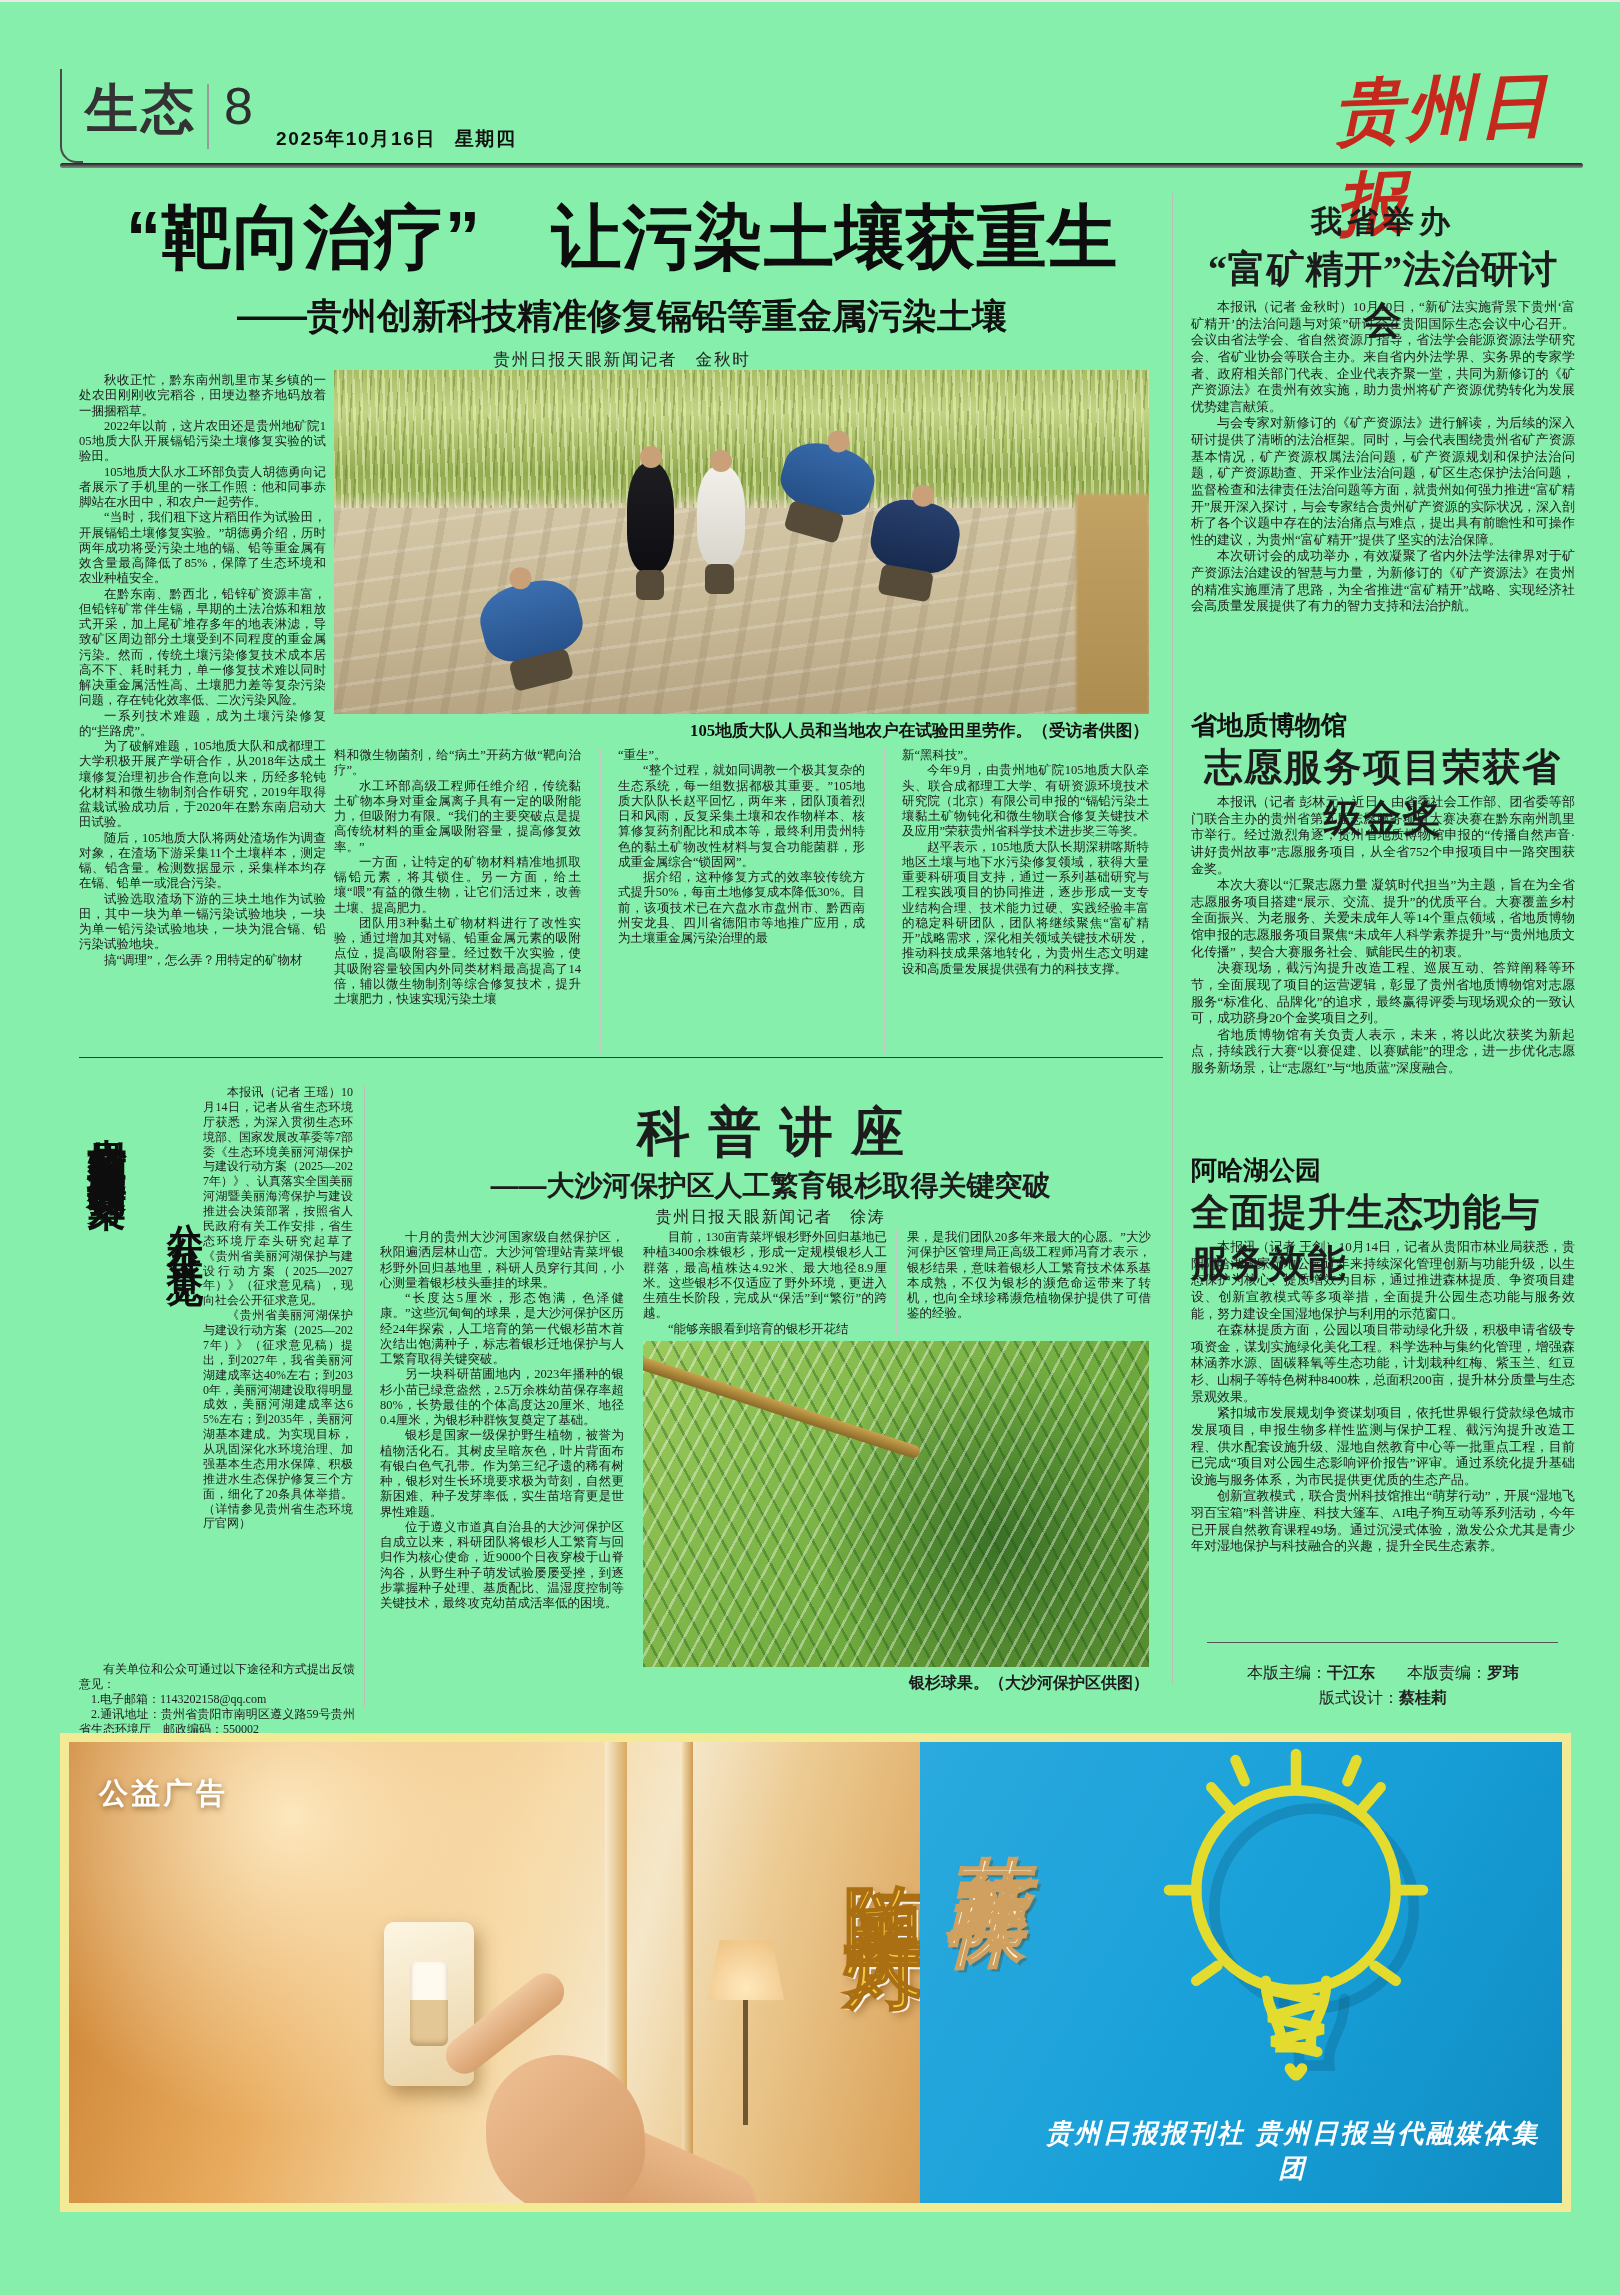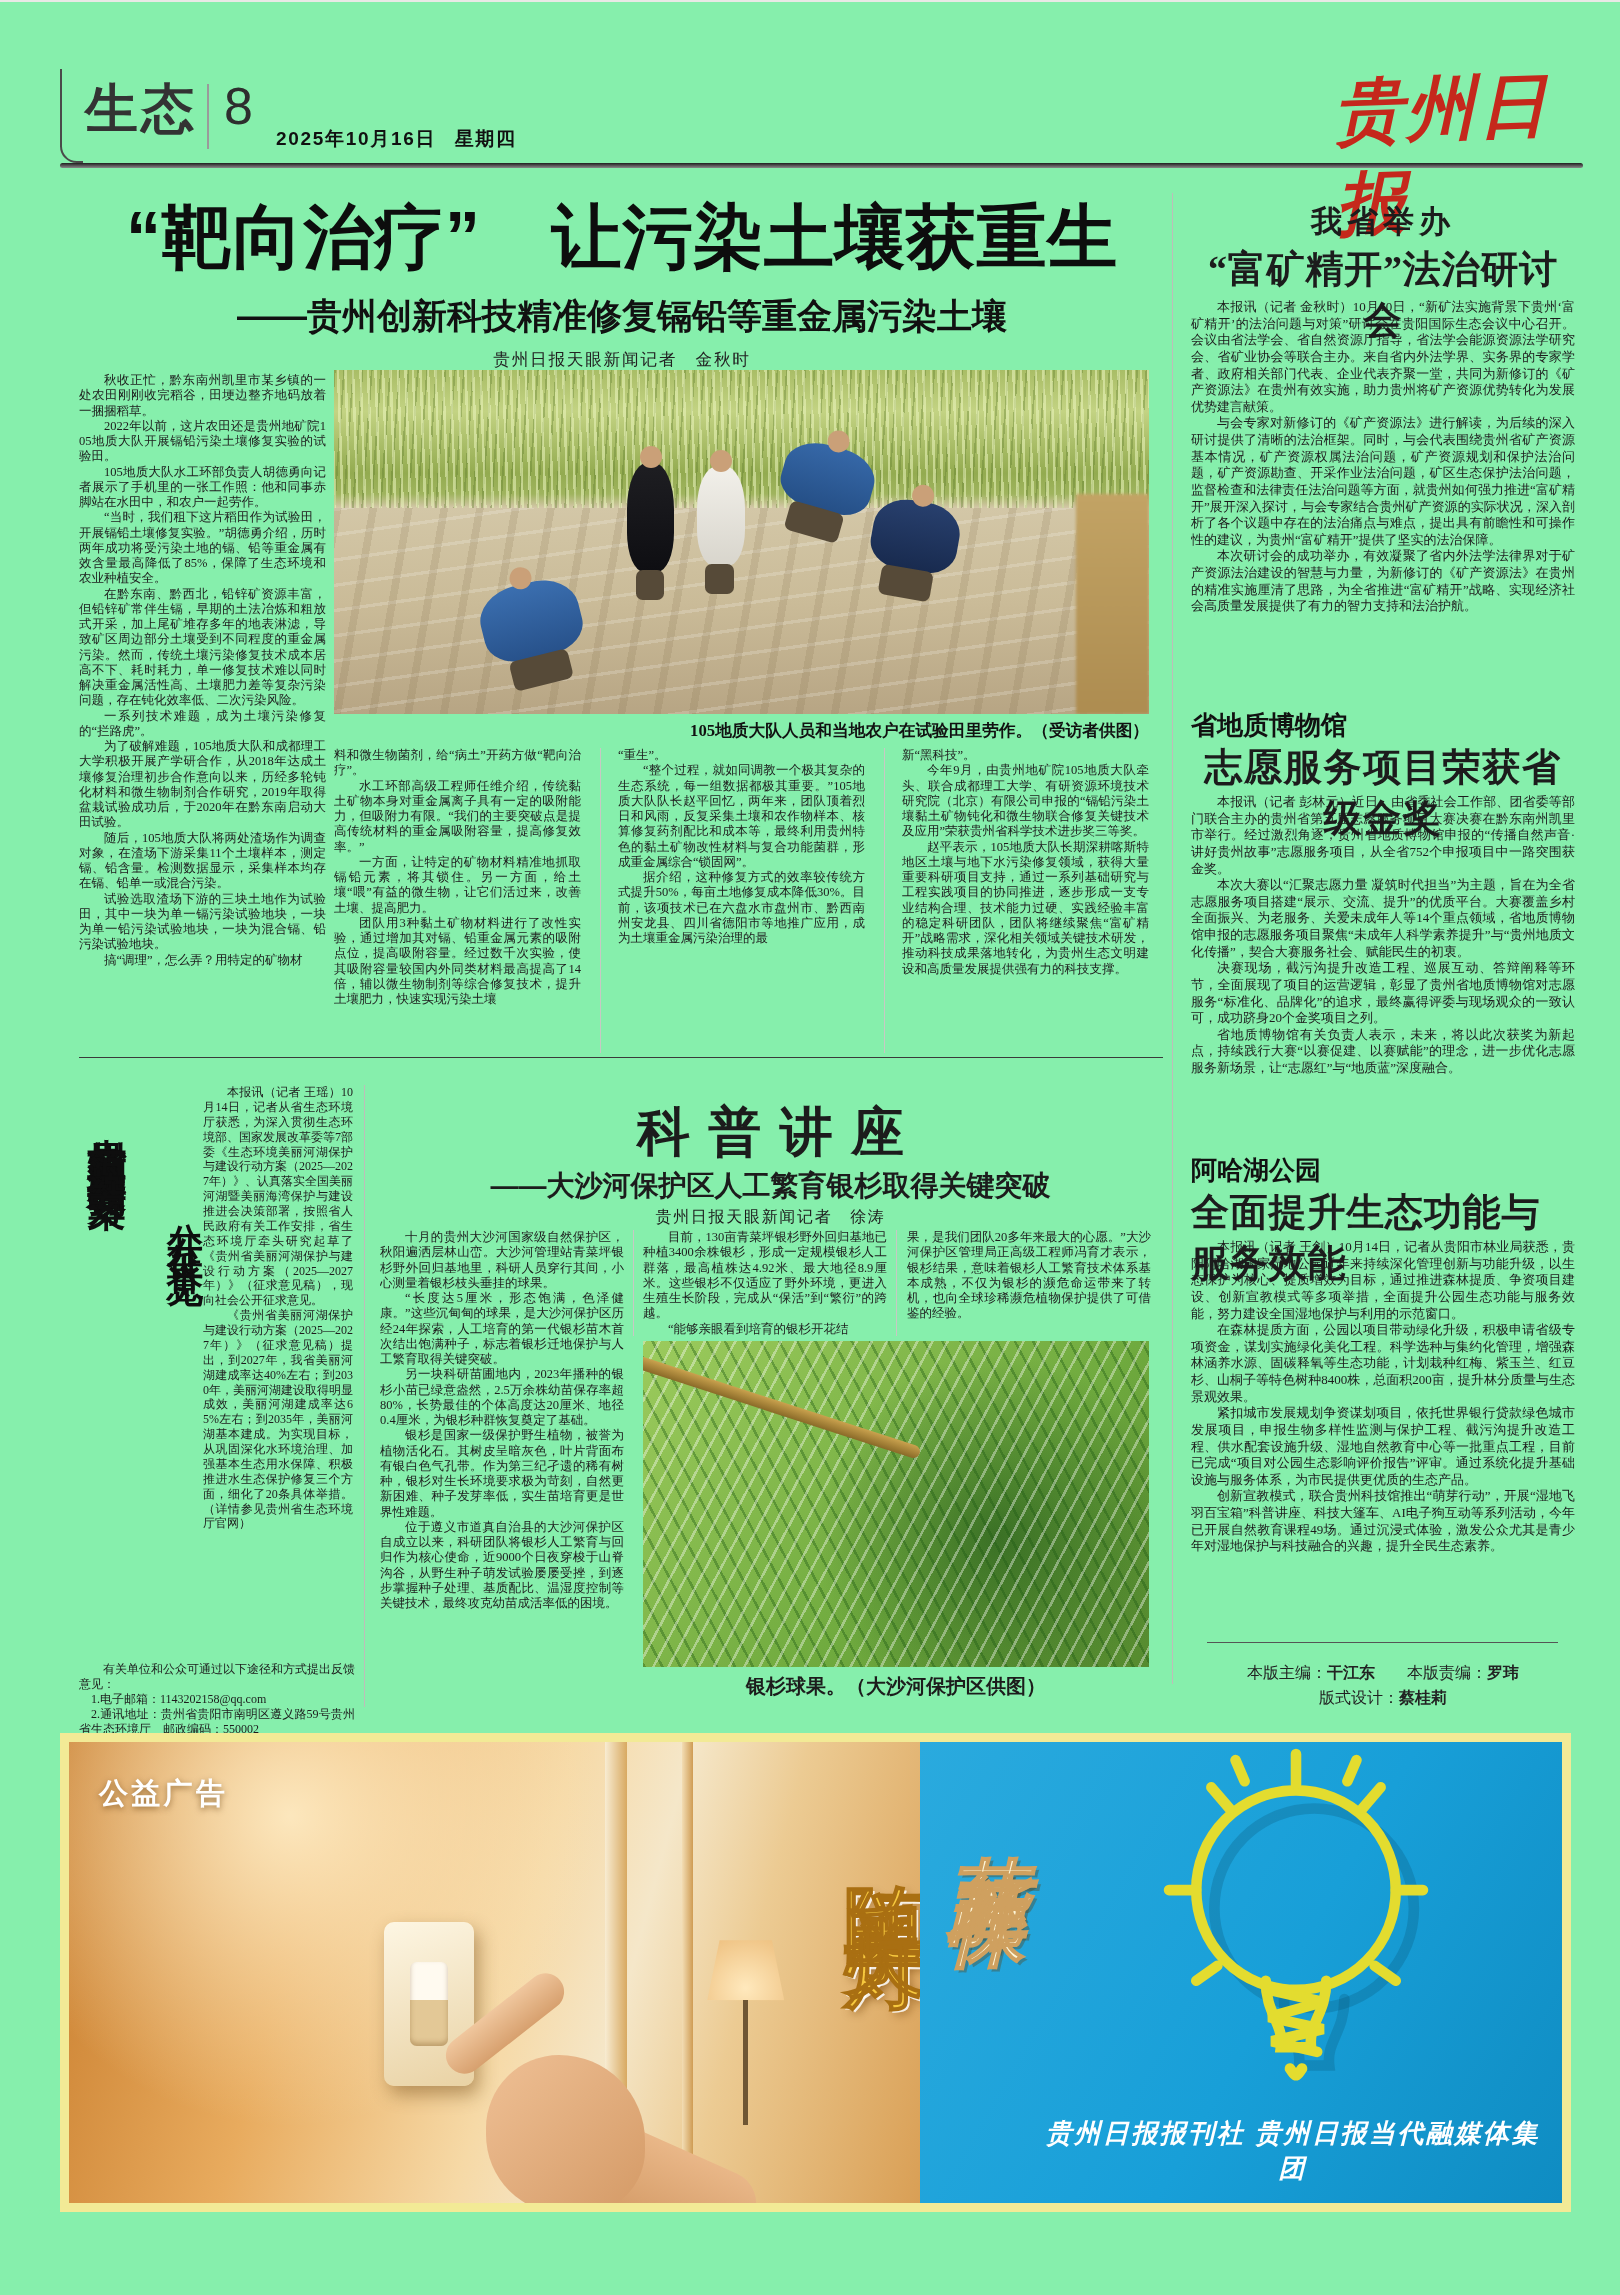--- a/index.html
+++ b/index.html
@@ -88,21 +88,21 @@
   .fir-col1{left:380px;top:1228px;width:244px;height:476px;}
   .fir-col2{left:643px;top:1228px;width:244px;height:106px;}
   .fir-col3{left:907px;top:1228px;width:244px;height:106px;}
   .fir-photo{left:643px;top:1339px;width:506px;height:326px;overflow:hidden;background:#7cb34a;}
   .needles-a{position:absolute;inset:0;background:
     repeating-linear-gradient(118deg,rgba(255,255,255,.38) 0 2.5px,rgba(0,0,0,0) 2.5px 13.4px),
     repeating-linear-gradient(62deg,rgba(30,90,20,.38) 0 2.5px,rgba(0,0,0,0) 2.5px 16px),
     radial-gradient(circle at 70% 60%,rgba(10,60,15,.5),rgba(0,0,0,0) 45%),
     linear-gradient(135deg,#9ccb5d,#6faa3e 60%,#558a2f);}
   .twig{position:absolute;left:-4%;top:18%;width:60%;height:13.4px;border-radius:6.7px;background:linear-gradient(#caa24e,#8a6a28);transform:rotate(18deg);}
-  .fir-caption{left:643px;top:1671px;width:506px;text-align:center;font-size:20px;font-weight:700;}
+  .fir-caption{left:643px;top:1671px;width:506px;text-align:right;font-size:16px;font-weight:700;}
   
   .ad{left:60px;top:1731px;width:1511px;height:479px;border:9.2px solid var(--ad-frame-yellow);background:#fff;overflow:hidden;}
   .ad-photo{position:absolute;left:0;top:0;width:851px;height:100%;background:
     radial-gradient(circle at 26% 16%,rgba(255,238,200,.9),rgba(0,0,0,0) 42%),
     linear-gradient(105deg,#c97e2e 0%,#e8ab5e 28%,#f6d9a6 52%,#f5e7c9 64%,#eccb93 76%,#d99f55 100%);}
   .door-strip1{position:absolute;left:63%;top:0;width:22px;height:100%;background:linear-gradient(90deg,#f8ecd2,#d8a961);}
   .door-strip2{position:absolute;left:72%;top:0;width:11.7px;height:100%;background:linear-gradient(90deg,#f3ddb4,#cf9c54);}
   .lamp-shade{position:absolute;left:75%;top:43%;width:77px;height:60px;clip-path:polygon(16% 0,84% 0,100% 100%,0 100%);background:radial-gradient(circle at 50% 80%,#ffe9bd,#edbe7c);box-shadow:0 0 38px 15px rgba(255,220,160,.55);}
   .lamp-stem{position:absolute;left:calc(75% + 36px);top:56%;width:5px;height:125px;background:#6f5634;}
   .switch-plate{position:absolute;left:37%;top:39%;width:90px;height:164px;border-radius:10px;background:linear-gradient(160deg,#fdf6e3,#e9d2a4);box-shadow:5px 8.4px 18.4px rgba(110,70,20,.45);}

